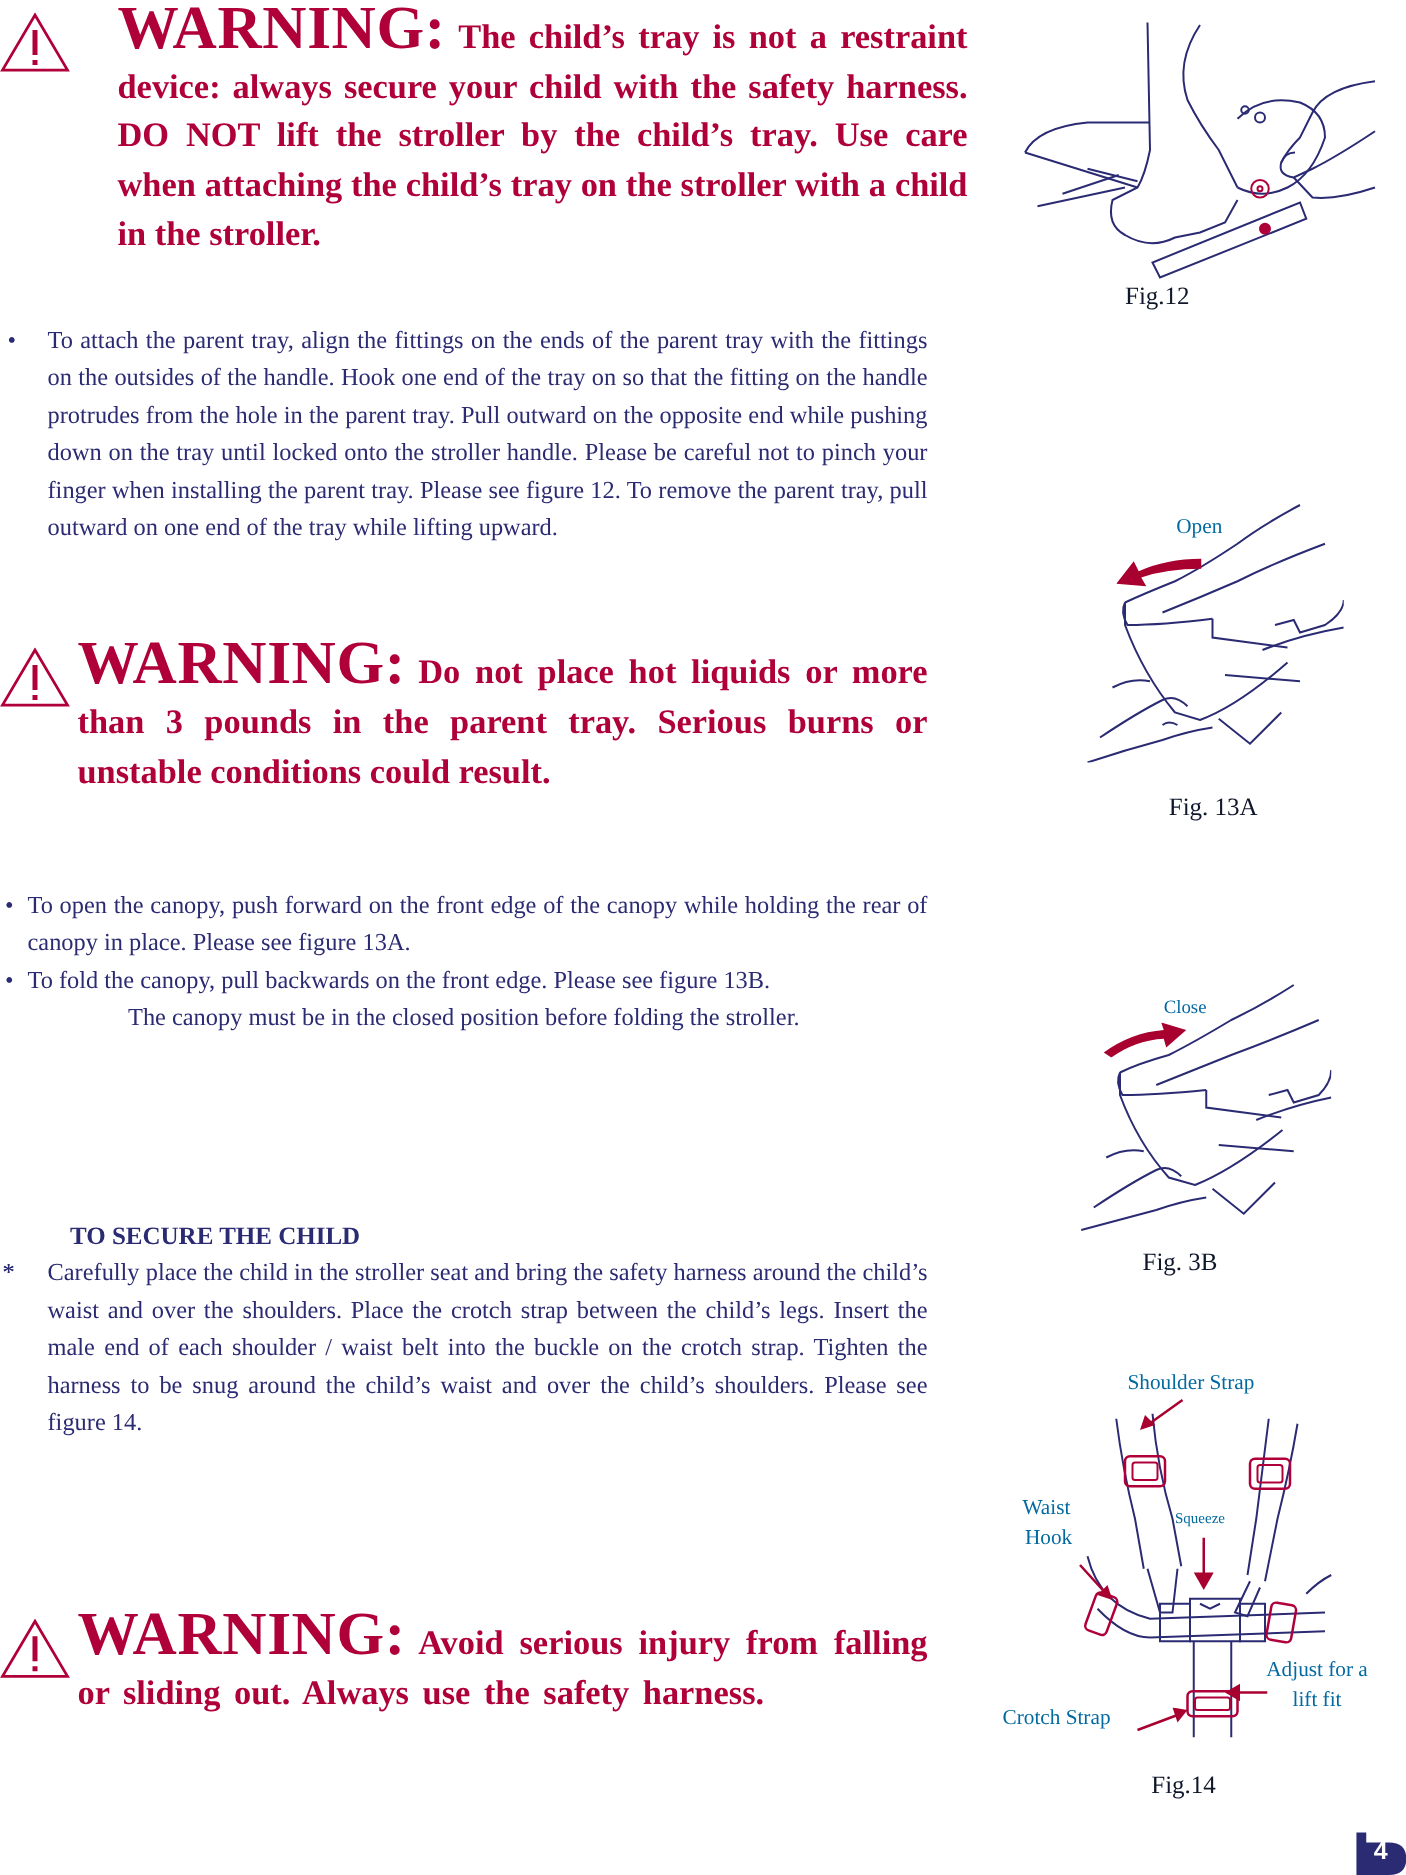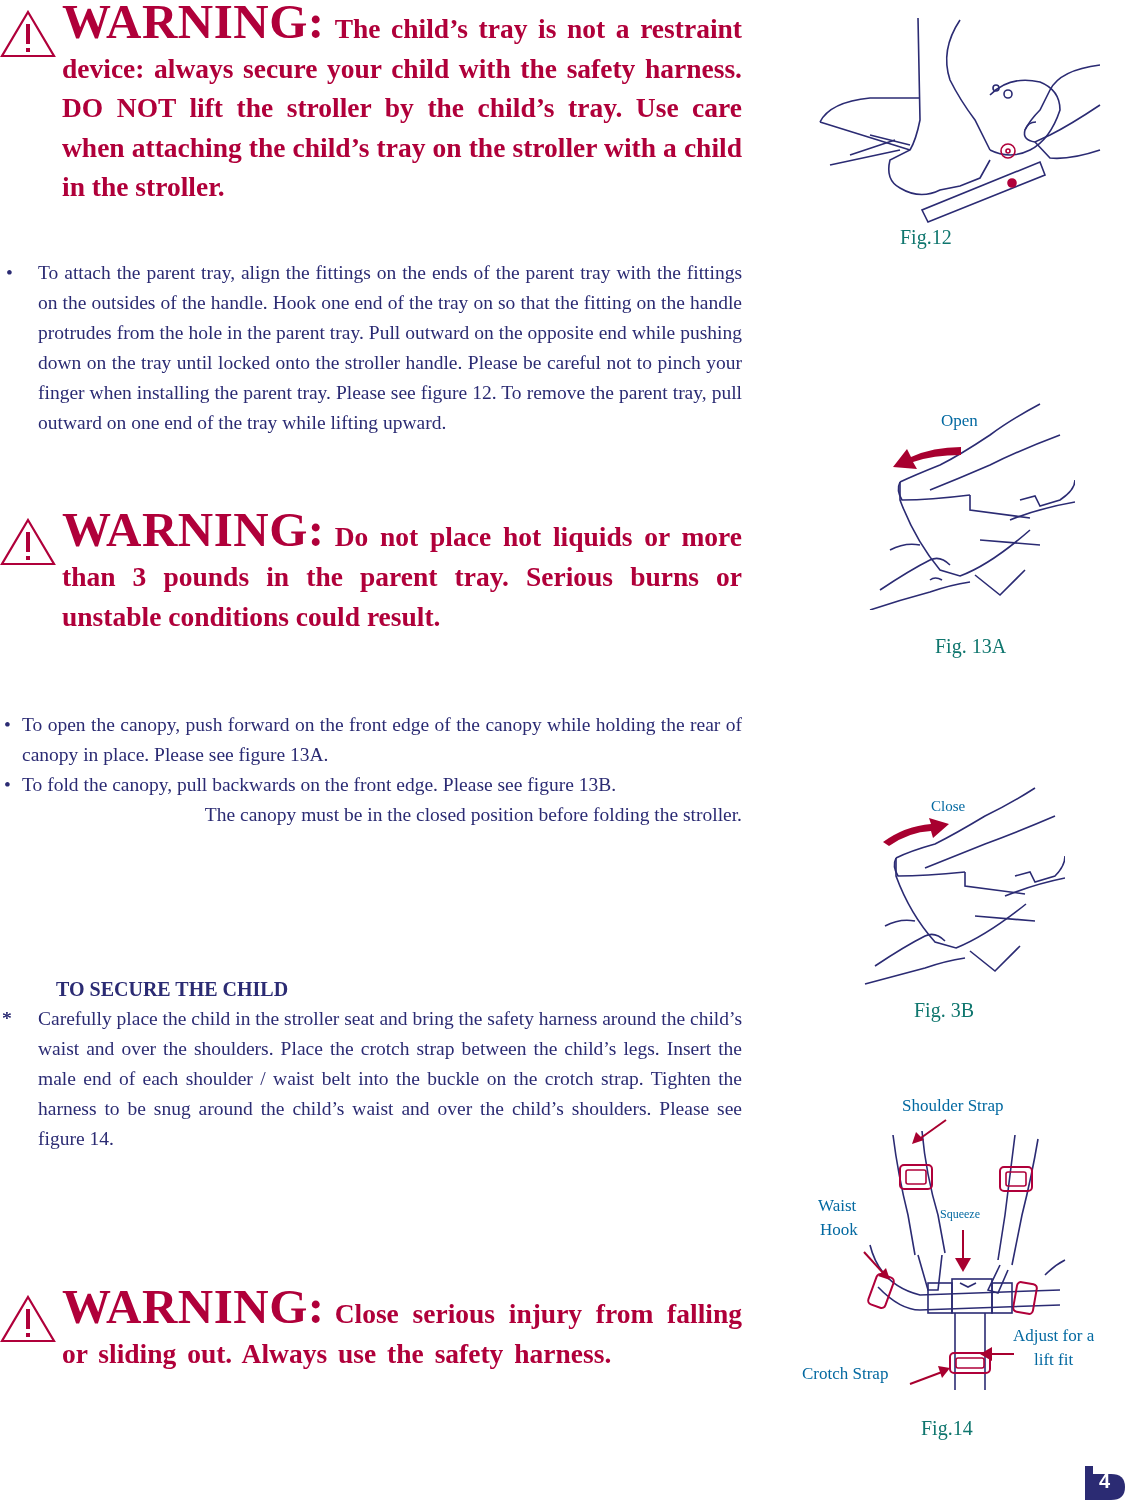--- a/index.html
+++ b/index.html
@@ -11,29 +11,29 @@
     .warn { position: absolute; left: 0; width: 742px; color: #b0003a; font-weight: bold; }
     .warn .tri { position: absolute; left: 0; top: 8px; width: 56px; height: 48px; }
     .warn .head { display: block; padding-left: 62px; font-size: 27.5px; line-height: 39.5px; text-align: justify; text-align-last: left; }
     .warn .big { font-size: 49px; letter-spacing: 0.5px; margin-right: 10px; }
 
     
     .body-text { position: absolute; font-size: 19.5px; line-height: 30px; color: #2b2b73; text-align: justify; }
     .bullet-row { position: relative; }
     .bullet-row .mk { position: absolute; left: 0; top: 0; }
 
-    .fig-label { position: absolute; font-size: 20px; color: #0f766e; font-family: "Liberation Serif", serif; }
+    .fig-label { position: absolute; font-size: 20px; color: #0f172a; font-family: "Liberation Serif", serif; }
     .small-label { position: absolute; color: #0369a1; font-family: "Liberation Serif", serif; }
 
     .page-num { position: absolute; left: 1085px; top: 1464px; width: 40px; height: 36px; }
   </style>
 </head>
 <body>
 
-<div class="warn" style="top:2px;">
+<div class="warn" style="top:2px;padding-left:32px;">
   <svg class="tri" viewBox="0 0 56 48">
     <polygon points="28,2 54,46 2,46" fill="none" stroke="#b0003a" stroke-width="2.2"></polygon>
     <rect x="26" y="14" width="4" height="20" fill="#b0003a"></rect>
     <rect x="26" y="38" width="4" height="4" fill="#b0003a"></rect>
   </svg>
   <div class="head" style="text-indent:0;">
     <span class="big">WARNING:</span><span>The child’s tray is not a restraint device: always secure your child with the safety harness.  DO NOT lift the stroller by the child’s tray.  Use care when attaching the child’s tray on the stroller with a child in the stroller.</span>
   </div>
 </div>
 
@@ -57,42 +57,42 @@
 
 <div class="body-text" style="left:0; top:710px; width:742px; line-height:30px;">
   <div class="bullet-row" style="padding-left:22px;">
     <span class="mk" style="left:4px;">•</span>
     <span>To open the canopy, push forward on the front edge of the canopy while holding the rear of canopy in place. Please see figure 13A.</span>
   </div>
   <div class="bullet-row" style="padding-left:22px;">
     <span class="mk" style="left:4px;">•</span>
     <span>To fold the canopy, pull backwards on the front edge.  Please see figure 13B.</span>
   </div>
-  <div style="text-align:right;">The canopy must be in the closed position before folding the stroller.</div>
+  <div style="text-align:center;">The canopy must be in the closed position before folding the stroller.</div>
 </div>
 
 <div class="body-text" style="left:0; top:974px; width:742px; line-height:30px;">
   <div style="padding-left:56px; font-weight:bold; font-size:20px;">TO SECURE THE CHILD</div>
   <div class="bullet-row" style="padding-left:38px;">
     <span class="mk" style="left:2px;">*</span>
   </div>
   <div class="bullet-row" style="padding-left:38px;">
     <span class="mk" style="left:2px;">*</span>
     <span>Carefully place the child in the stroller seat and bring the safety harness around the child’s waist and over the shoulders.  Place the crotch strap between the child’s legs.  Insert the male end of each shoulder / waist belt into the buckle on the crotch strap.  Tighten the harness to be snug around the child’s waist and over the child’s shoulders.  Please see figure 14.</span>
   </div>
 </div>
 
 <div class="warn" style="top:1287px;">
   <svg class="tri" viewBox="0 0 56 48">
     <polygon points="28,2 54,46 2,46" fill="none" stroke="#b0003a" stroke-width="2.2"></polygon>
     <rect x="26" y="14" width="4" height="20" fill="#b0003a"></rect>
     <rect x="26" y="38" width="4" height="4" fill="#b0003a"></rect>
   </svg>
   <div class="head" style="line-height:40px; word-spacing:4px;">
-    <span class="big">WARNING:</span><span>Close serious injury from falling or sliding out. Always use the safety harness.</span>
+    <span class="big">WARNING:</span><span>Avoid serious injury from falling or sliding out. Always use the safety harness.</span>
   </div>
 </div>
 
 <svg class="abs" style="left:810px; top:10px;" width="300" height="230" viewBox="0 0 300 230" fill="none" stroke="#2b2b73" stroke-width="1.6">
 
   <path d="M108 8 L110 110 Q106 130 100 140 L80 150 Q75 170 90 178 Q110 190 130 180 L150 176 L170 168 L180 150"></path>
   <path d="M150 10 Q130 40 140 70 Q150 90 165 110 L180 140"></path>
 
   <path d="M10 112 Q20 92 60 88 L110 88"></path>
   <path d="M10 112 L100 140"></path>

